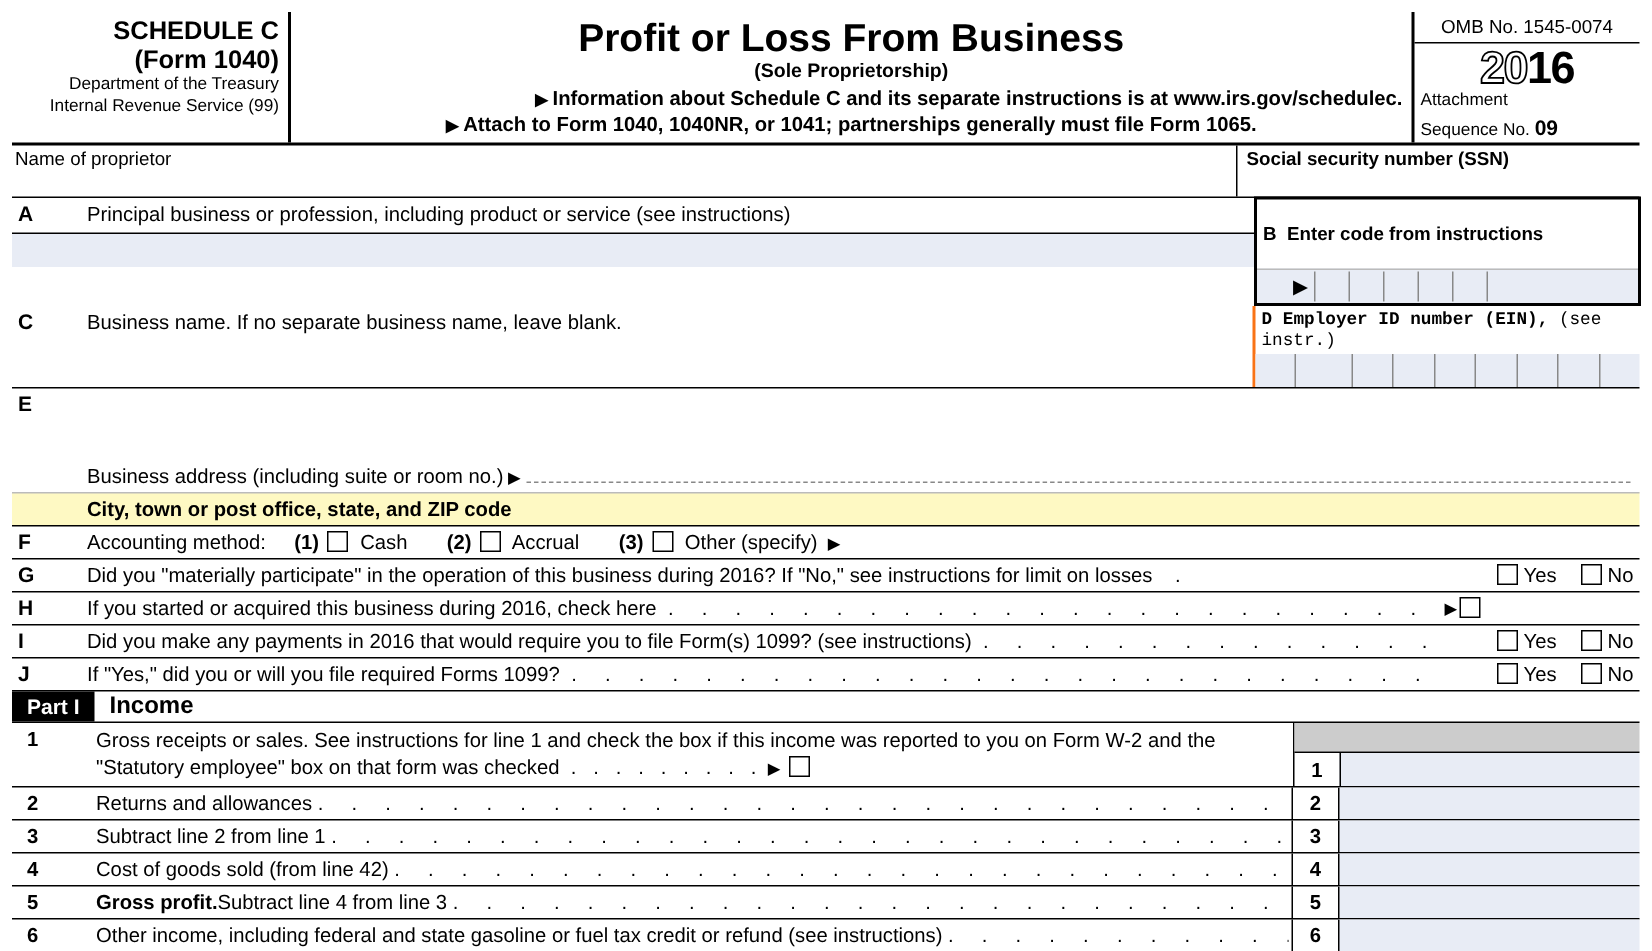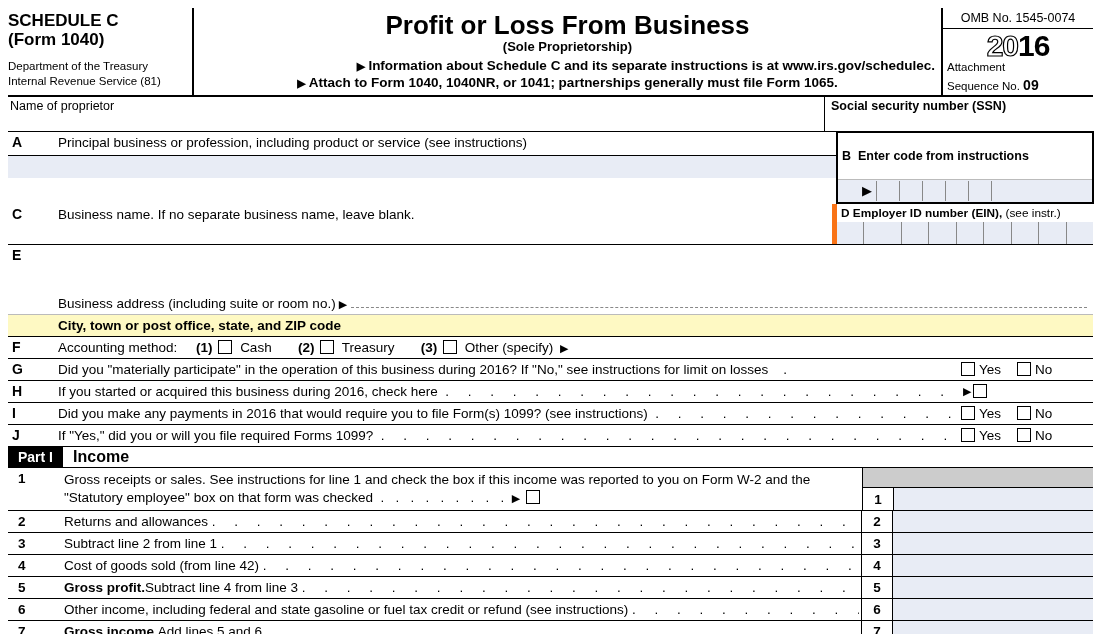--- a/index.html
+++ b/index.html
@@ -14,29 +14,29 @@
   border-bottom: 2px solid #000;
 }
 .top {
   display: flex;
   border-bottom: 2px solid #000;
 }
 .top-left {
   width: 178px;
   border-right: 2px solid #000;
   padding: 4px 6px 4px 0;
+  text-align: right;
 }
 .top-left .sched {
   font-weight: bold;
   font-size: 17px;
   line-height: 1.1;
 }
 .top-left .dept {
   font-size: 11.5px;
-  margin-top: 10px;
   line-height: 1.25;
 }
 .top-mid {
   flex: 1;
   text-align: center;
   padding: 2px 6px 4px 6px;
 }
 .top-mid h1 {
   margin: 0;
   font-size: 26px;
@@ -148,21 +148,21 @@
   padding-left: 24px;
   border-top: 1px solid #bbb;
 }
 .boxes .arrow { margin-right: 4px; }
 .boxes .cell {
   width: 22px; height: 20px;
   border-left: 1px solid #888;
 }
 .cd-row { display:flex; border-bottom: 1px solid #000; }
 .cd-row .c-side { flex:1; display:flex; }
-.cd-row .d-side { width: 256px; border-left: 5px solid #f97316; }
+.cd-row .d-side { width: 256px; border-left: 2px solid #f97316; font-family: Liberation Mono, monospace; }
 .d-side .hdr { font-size: 11.8px; padding: 2px 4px; }
 .ein-boxes {
   display:flex; background:#e8ecf5; height:22px;
 }
 .ein-boxes .cell {
   flex:1; border-left:1px solid #888;
 }
 .ein-boxes .cell:first-child { border-left:none; }
 .ein-boxes .dash {
   width: 10px;
@@ -195,20 +195,21 @@
 }
 .g-row,.h-row,.i-row,.j-row {
   display:flex; align-items:center; border-bottom: 1px solid #000;
 }
 .yn {
   width: 130px;
   display:flex;
   align-items:center;
   font-size: 13.5px;
   padding-right: 4px;
+  justify-content: flex-end;
 }
 .yn .lbl { margin-right: 14px; }
 
 .part-hdr {
   display:flex;
   border-bottom: 1px solid #000;
 }
 .part-hdr .black {
   background:#000; color:#fff;
   font-weight:bold;
@@ -264,21 +265,21 @@
 <body>
 
 <div class="form">
 
   <div class="top">
     <div class="top-left">
       <div class="sched">SCHEDULE C</div>
       <div class="sched">(Form 1040)</div>
       <div class="dept">
         <span>Department of the Treasury</span><br>
-        <span>Internal Revenue Service (81)</span>
+        <span>Internal Revenue Service (99)</span>
       </div>
     </div>
     <div class="top-mid">
       <h1>Profit or Loss From Business</h1>
       <div class="sub">(Sole Proprietorship)</div>
       <div class="info">
         <span class="arrow-tri">▶ </span><span>Information about Schedule C and its separate instructions is at www.irs.gov/schedulec.</span>
       </div>
       <div class="attach">
         <span class="arrow-tri">▶ </span><span>Attach to Form 1040, 1040NR, or 1041; partnerships generally must file Form 1065.</span>
@@ -367,21 +368,21 @@
 
   <div class="f-row">
     <div class="letter">F</div>
     <div class="desc">
       <span>Accounting method:</span>&nbsp;&nbsp;&nbsp;&nbsp;
       <b>(1)</b>
       <span class="ck"></span>
       <span>Cash</span>&nbsp;&nbsp;&nbsp;&nbsp;&nbsp;&nbsp;
       <b>(2)</b>
       <span class="ck"></span>
-      <span>Treasury</span>&nbsp;&nbsp;&nbsp;&nbsp;&nbsp;&nbsp;
+      <span>Accrual</span>&nbsp;&nbsp;&nbsp;&nbsp;&nbsp;&nbsp;
       <b>(3)</b>
       <span class="ck"></span>
       <span>Other (specify)</span>
       <span class="arrow-tri">&nbsp;▶</span>
     </div>
   </div>
 
   <div class="g-row">
     <div class="letter">G</div>
     <div class="desc" style="overflow:hidden;white-space:nowrap">

